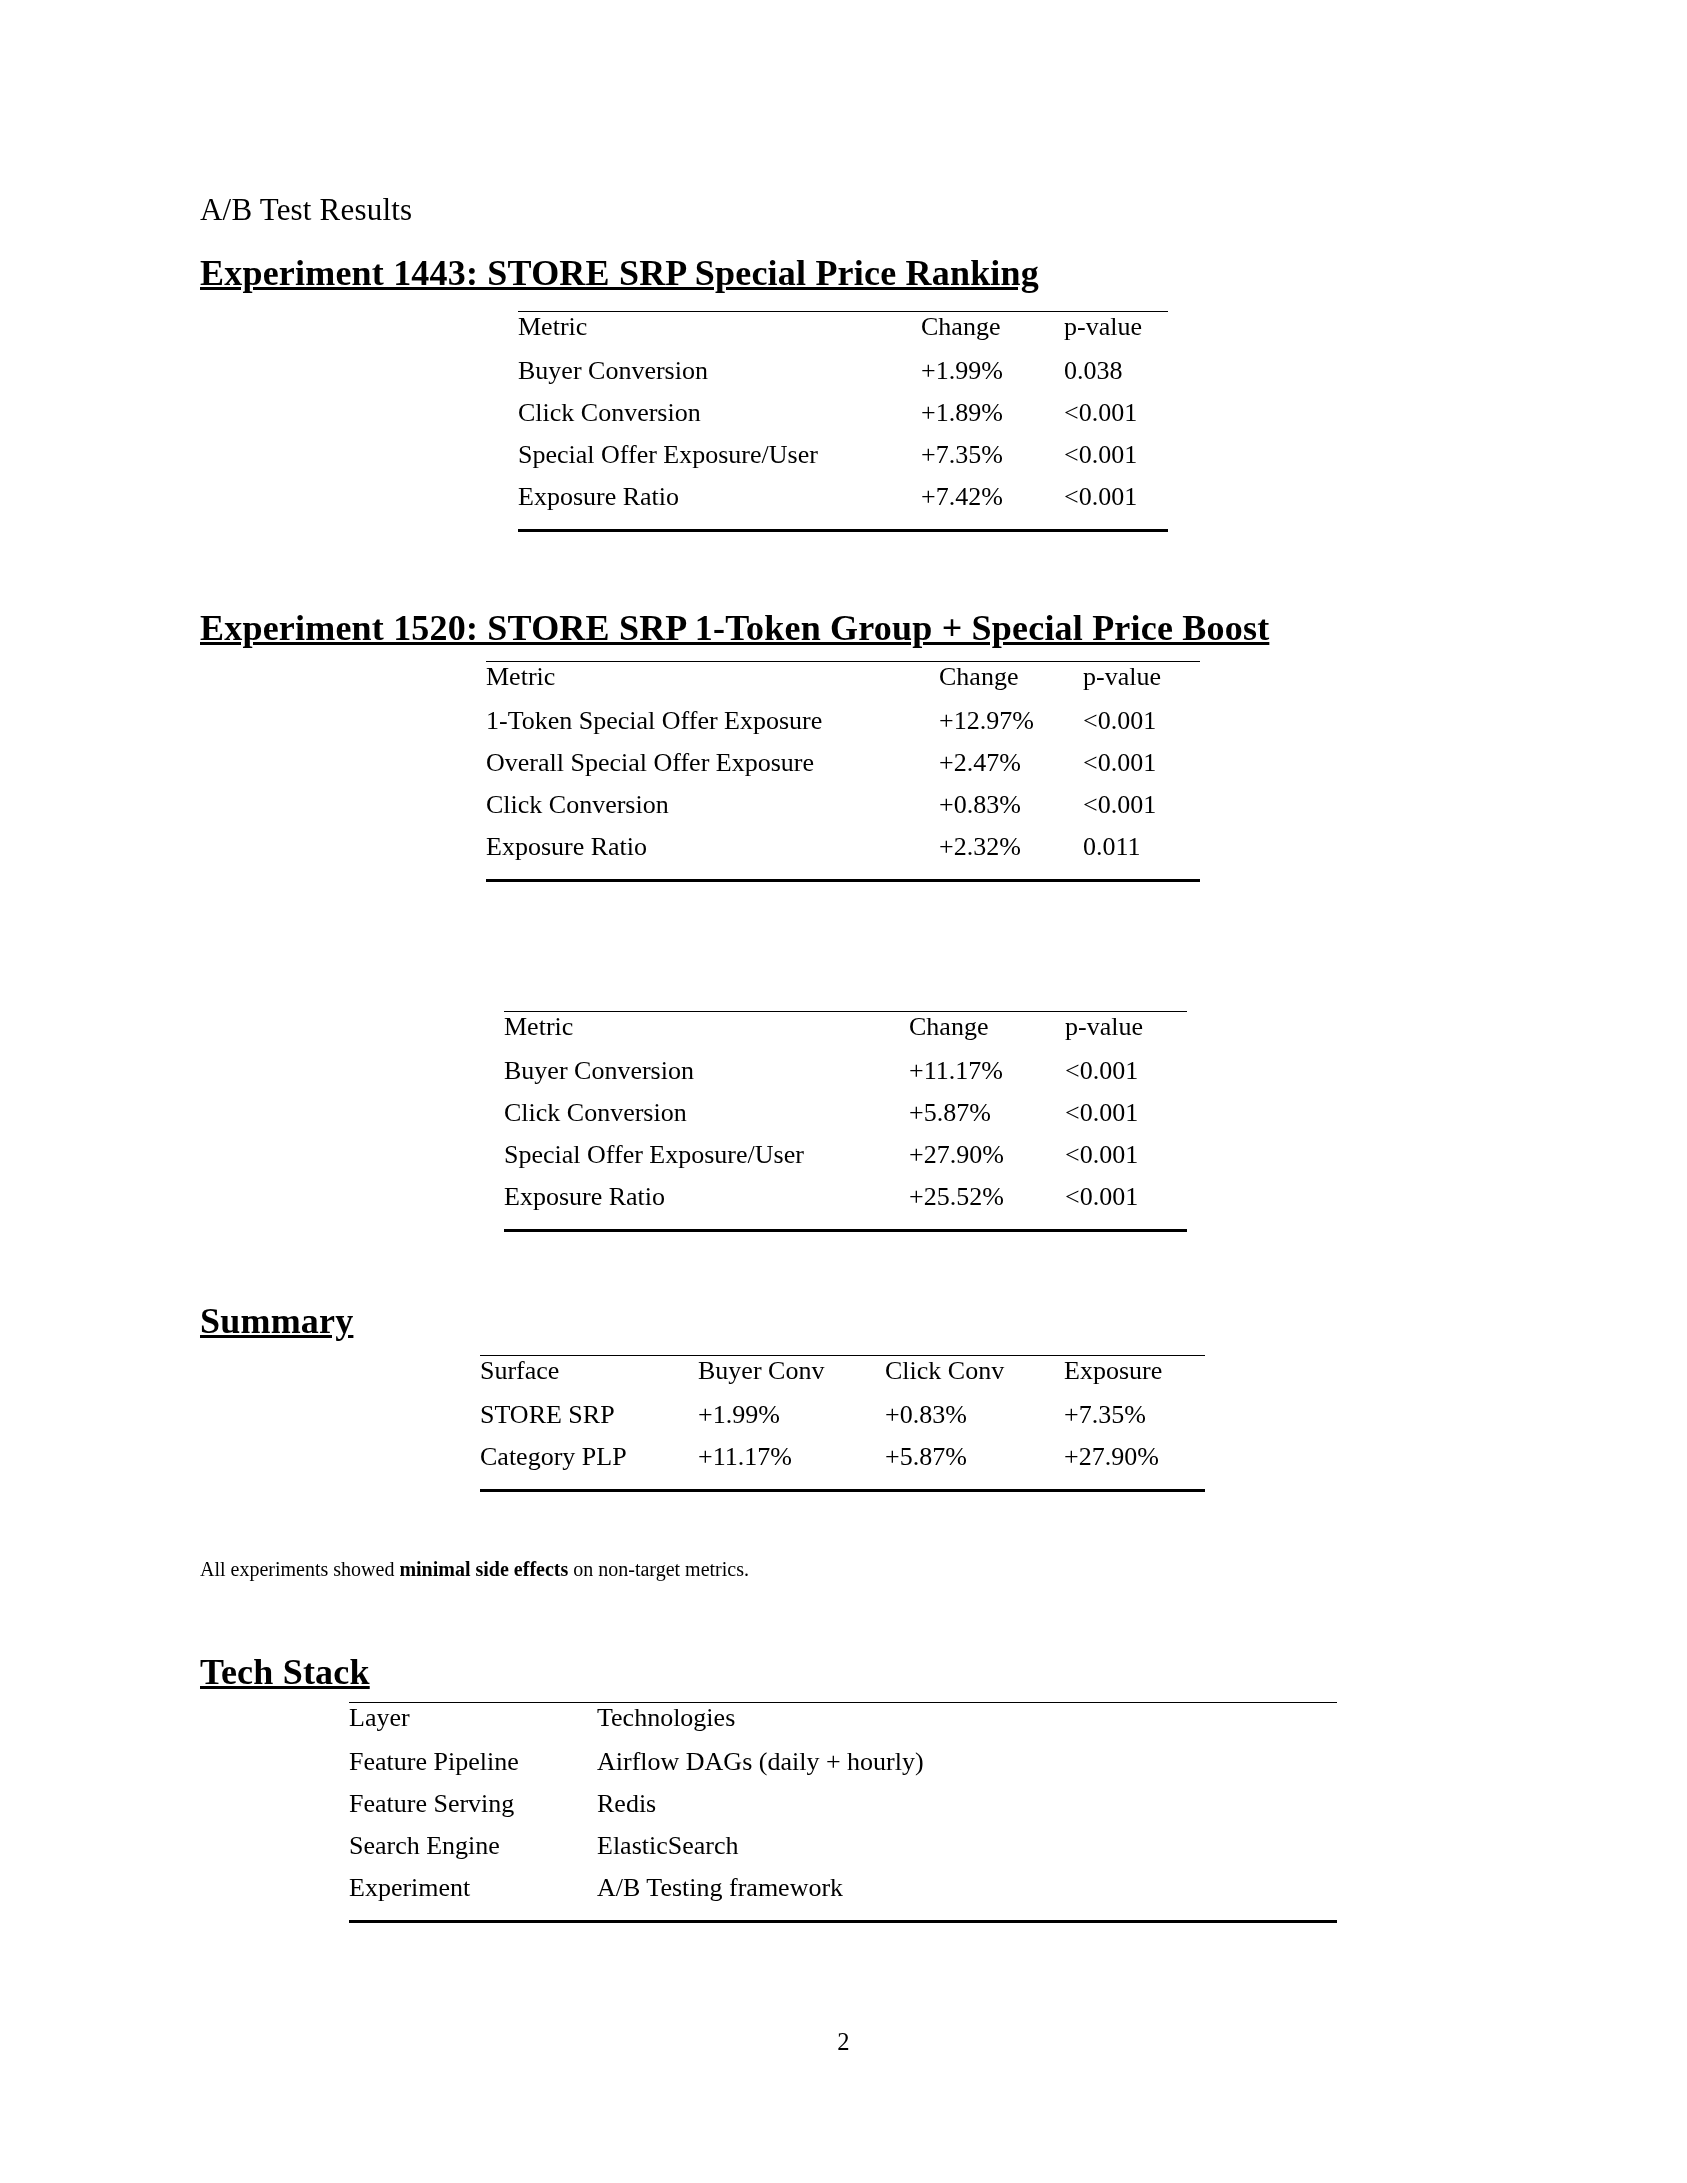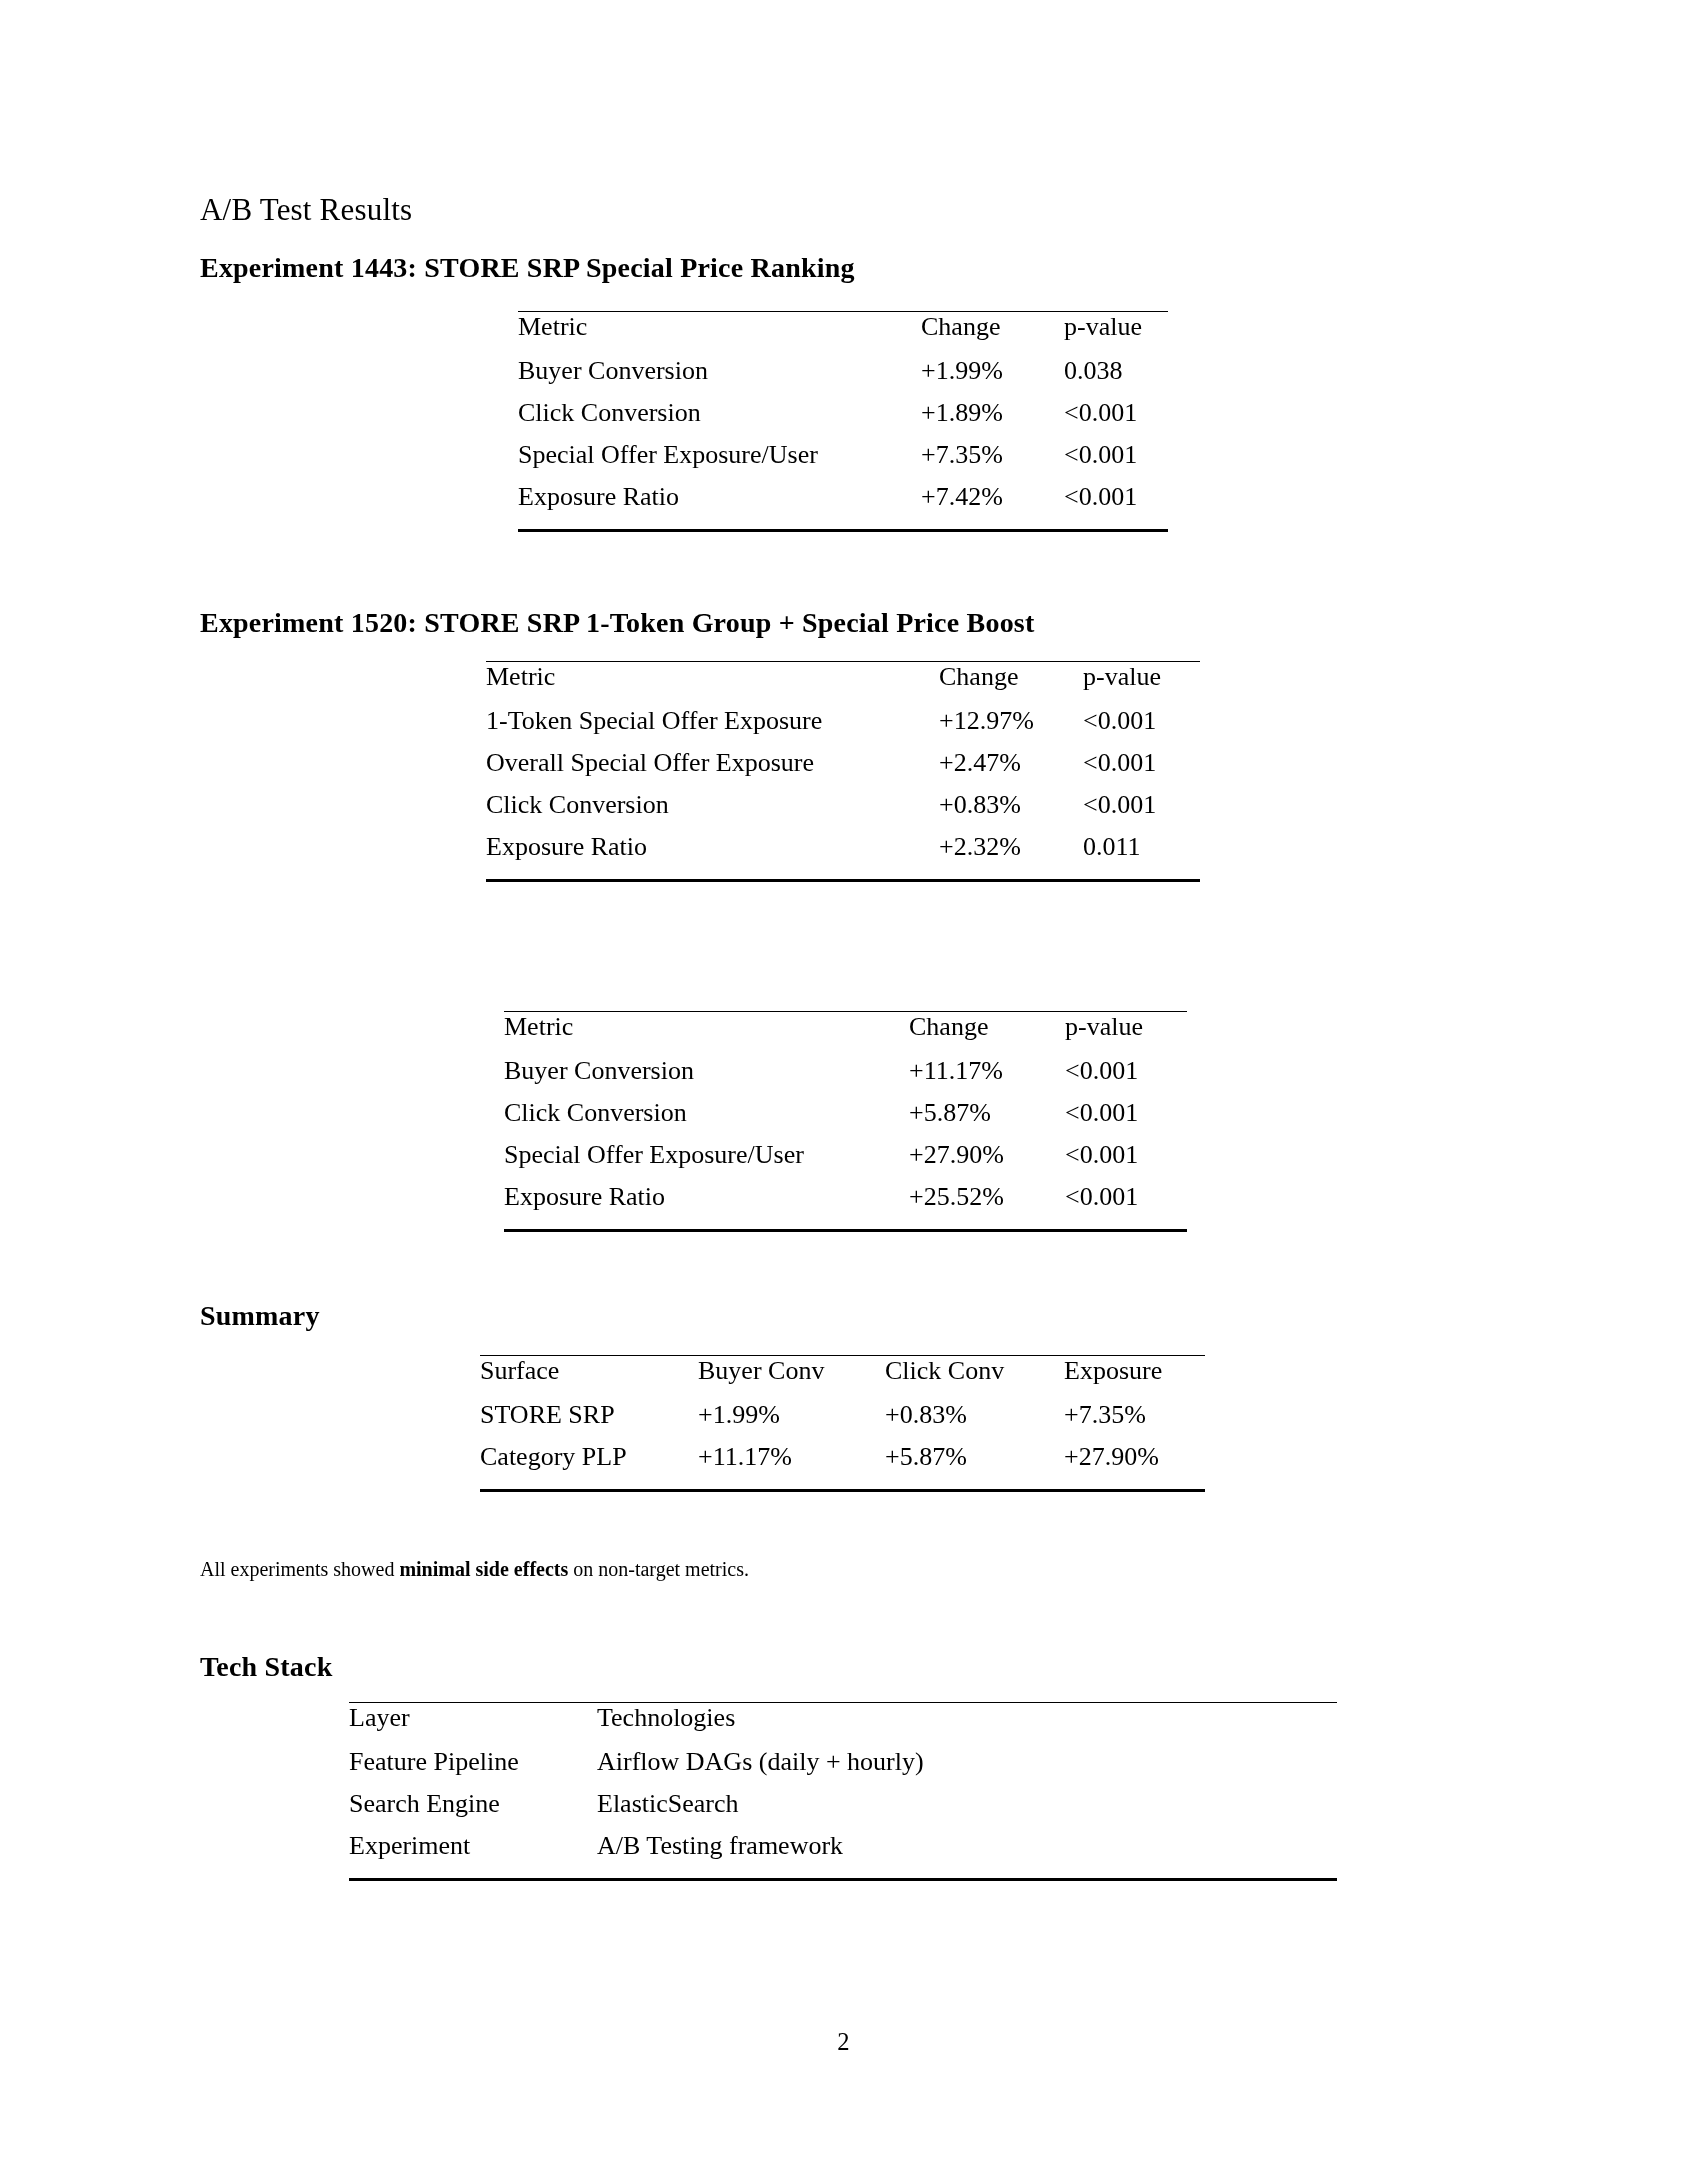--- a/index.html
+++ b/index.html
@@ -26,24 +26,25 @@
   
   .h-section {
     position: absolute;
     font-size: 31px;
     font-weight: normal;
     letter-spacing: 0.2px;
     white-space: nowrap;
   }
   .h-sub {
     position: absolute;
-    font-size: 28px;
+    font-size: 36px;
     font-weight: bold;
     letter-spacing: 0.2px;
     white-space: nowrap;
+    text-decoration: underline;
   }
 
   
   .para {
     position: absolute;
     font-size: 20px;
     white-space: nowrap;
   }
   .para b { font-weight: bold; }
 
@@ -246,20 +247,24 @@
         <th>Layer</th>
         <th>Technologies</th>
       </tr>
     </thead>
     <tbody>
       <tr class="body-row first-body-row">
         <td>Feature Pipeline</td>
         <td>Airflow DAGs (daily + hourly)</td>
       </tr>
       <tr class="body-row">
+        <td>Feature Serving</td>
+        <td>Redis</td>
+      </tr>
+      <tr class="body-row">
         <td>Search Engine</td>
         <td>ElasticSearch</td>
       </tr>
       <tr class="body-row last-body-row rule-bottom">
         <td>Experiment</td>
         <td>A/B Testing framework</td>
       </tr>
     </tbody>
   </table>
 

